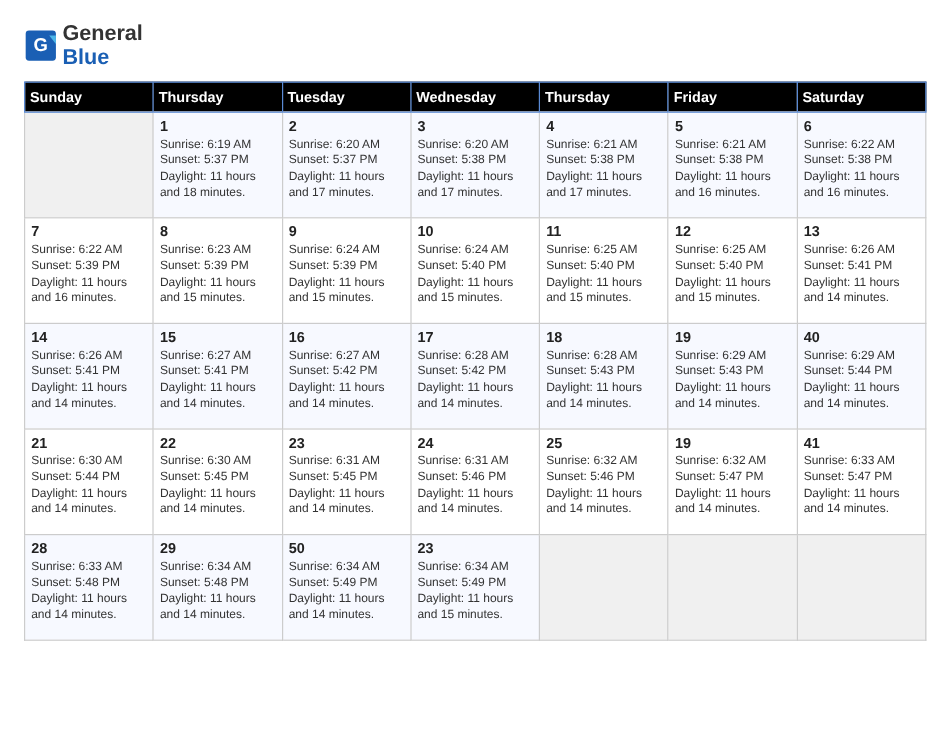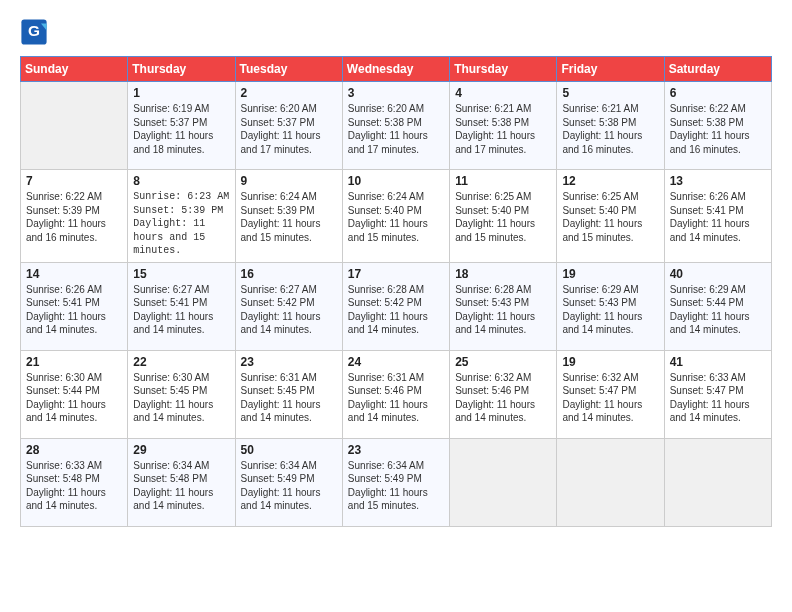--- a/index.html
+++ b/index.html
@@ -51,21 +51,21 @@
       font-size: 14px;
       color: #444;
       margin-top: 2px;
     }
     .calendar {
       width: 100%;
       border-collapse: collapse;
       table-layout: fixed;
     }
     .calendar thead th {
-      background: #ef4444;
+      background: #000000;
       color: #fff;
       font-size: 12px;
       font-weight: bold;
       padding: 5px 4px;
       text-align: left;
       border: 1px solid #5a8ad4;
     }
     .calendar tbody td {
       border: 1px solid #ccc;
       vertical-align: top;
@@ -101,20 +101,24 @@
 <body>
 
 <div class="page">
   <div class="header">
     <div class="logo">
       <svg class="logo-icon" viewBox="0 0 40 40">
         <rect x="2" y="2" width="36" height="36" rx="4" fill="#1a5fb4"></rect>
         <text x="20" y="26" text-anchor="middle" fill="white" font-size="22" font-weight="bold">G</text>
         <polygon points="30,8 38,8 38,18" fill="#4db6e8"></polygon>
       </svg>
+      <div class="logo-text">
+        <span>General</span><br>
+        <span class="blue">Blue</span>
+      </div>
     </div>
     <div class="title-block">
       <div class="month-title"></div>
       <div class="subtitle"></div>
     </div>
   </div>
 
   <table class="calendar">
     <thead>
       <tr>
@@ -169,21 +173,21 @@
         </tr>
         <tr>
           <td>
             <span class="day-number">7</span>
             <div class="cell-text" style="white-space: pre-line;">Sunrise: 6:22 AM
 Sunset: 5:39 PM
 Daylight: 11 hours and 16 minutes.</div>
           </td>
           <td>
             <span class="day-number">8</span>
-            <div class="cell-text" style="white-space: pre-line; font-family: Liberation Mono, monospace;">Sunrise: 6:23 AM
+            <div class="cell-text" style="white-space: pre-line;">Sunrise: 6:23 AM
 Sunset: 5:39 PM
 Daylight: 11 hours and 15 minutes.</div>
           </td>
           <td>
             <span class="day-number">9</span>
             <div class="cell-text" style="white-space: pre-line;">Sunrise: 6:24 AM
 Sunset: 5:39 PM
 Daylight: 11 hours and 15 minutes.</div>
           </td>
           <td>

